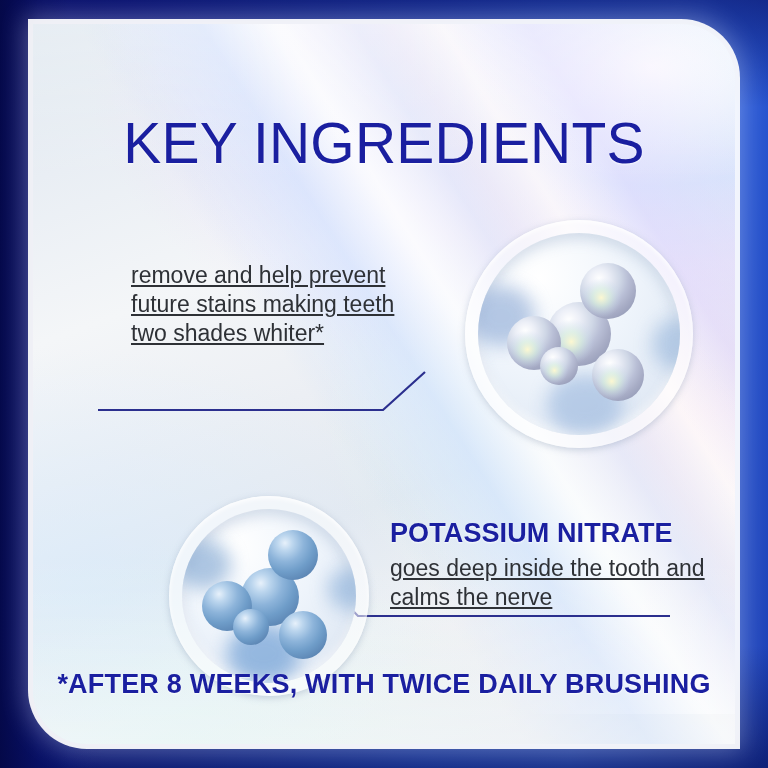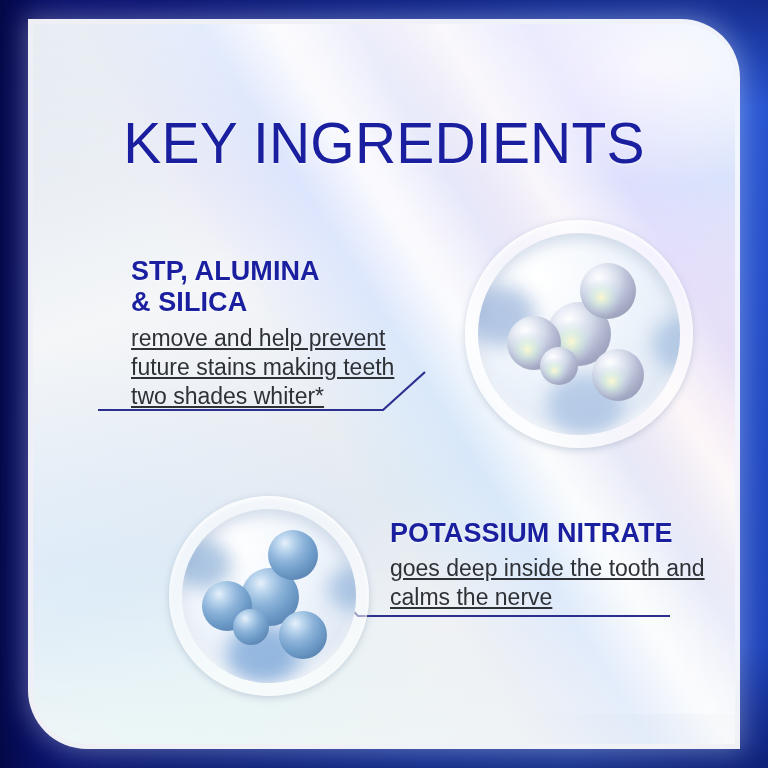--- a/index.html
+++ b/index.html
@@ -168,24 +168,20 @@
     <div id="title">KEY INGREDIENTS</div>
 
     <svg id="connectors" viewBox="0 0 702 720" preserveAspectRatio="none">
 
       <polyline points="65,386 350,386 392,348" fill="none" stroke="#2b2f8e" stroke-width="2.2"></polyline>
 
       <polyline points="290,556 325,592 637,592" fill="none" stroke="#2b2f8e" stroke-width="2.2"></polyline>
     </svg>
 
     <div class="block" id="block-1">
-      <div class="ing-name">
-        <span>STP, ALUMINA</span><br>
-        <span>&amp; SILICA</span>
-      </div>
       <div class="ing-desc">remove and help prevent future stains making teeth two shades whiter*</div>
     </div>
 
     <div class="block" id="block-2">
       <div class="ing-name">POTASSIUM NITRATE</div>
       <div class="ing-desc">goes deep inside the tooth and calms the nerve</div>
     </div>
 
     <div class="mol-wrap" id="mol-1">
       <div class="ring"></div>
@@ -269,15 +265,16 @@
             <circle cx="88" cy="88" r="29" fill="url(#blueBall)"></circle>
             <circle cx="111" cy="46" r="25" fill="url(#blueBall)"></circle>
             <circle cx="45" cy="97" r="25" fill="url(#blueBall)"></circle>
             <circle cx="121" cy="126" r="24" fill="url(#blueBall)"></circle>
             <circle cx="69" cy="118" r="18" fill="url(#blueBall)"></circle>
           </g>
         </svg>
       </div>
     </div>
 
+    <div id="footnote">*AFTER 8 WEEKS, WITH TWICE DAILY BRUSHING</div>
 
   </div>
 </div>
 
 </body></html>

